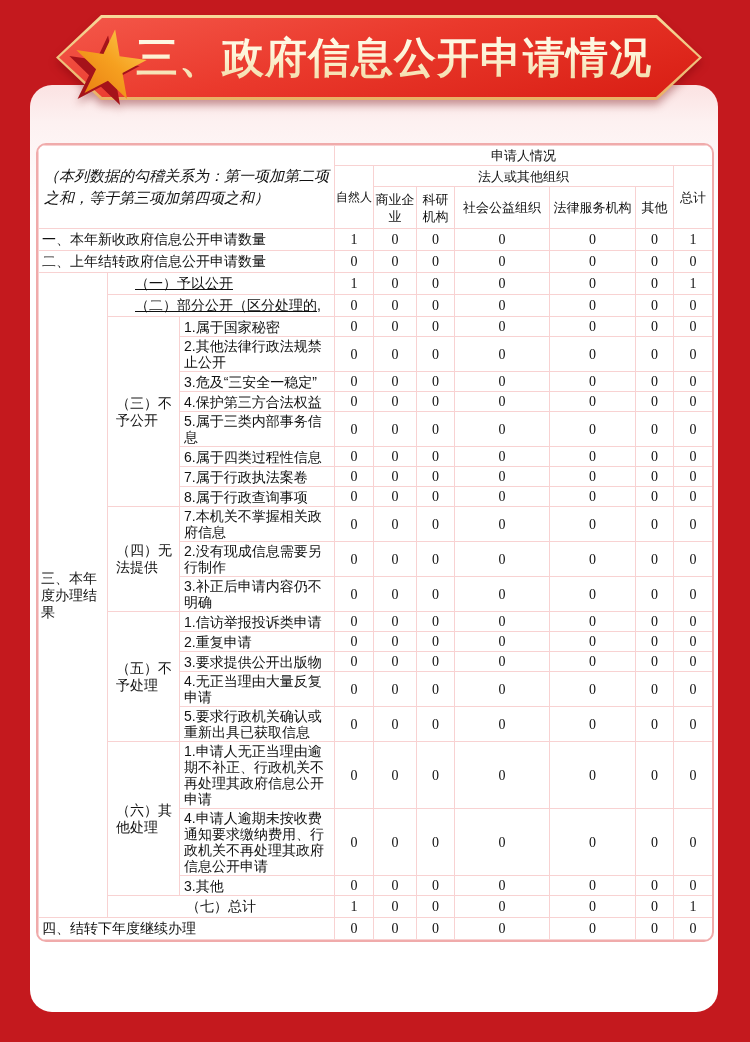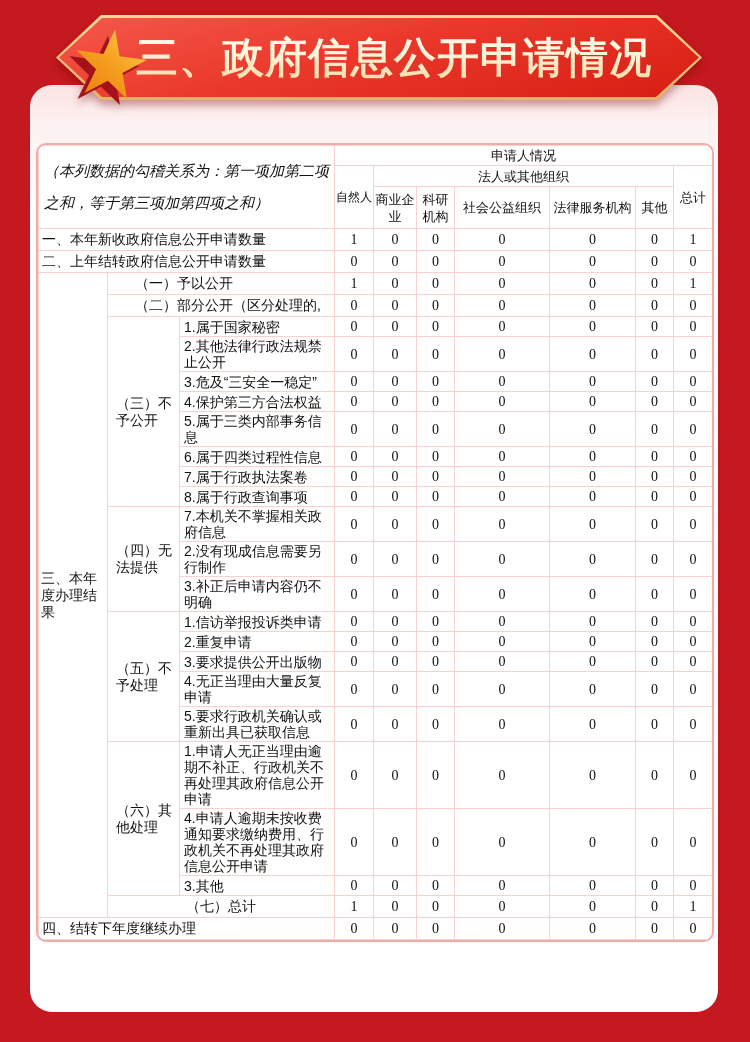--- a/index.html
+++ b/index.html
@@ -71,28 +71,28 @@
     font-weight:normal;
     overflow:hidden;
   }
   th { font-size:13px; text-align:center; padding:0 1px; line-height:17px;margin-top:26px; }
   tr.hr1 th { height:19px; }
   tr.hr2 th { height:20px; }
   tr.hr3 th { height:41px; }
   th.h-natural { font-size:12px; padding:0; }
   th.note-cell {
     font-family:"Liberation Serif", serif; font-style:italic;
-    font-size:15px; line-height:32px; text-align:left;
+    font-size:15px; line-height:22px; text-align:left;
     padding:2px 4px 2px 5px; font-weight:normal;
   }
   td { font-size:14px; line-height:17px; padding:1px 2px; }
   td.cell-sec   { padding-left:3px; height:19px; }
   td.cell-g1    { padding-left:2px; padding-right:1px; }
   td.cell-g2    { padding-left:8px; }
-  td.cell-sub   { padding-left:27px; height:19px; }
+  td.cell-sub   { padding-left:27px; height:19px;text-decoration:underline; }
   td.cell-total { text-align:center; height:19px; }
   td.cell-item  { padding-left:4px; line-height:16px; }
   td.cell-num   { text-align:center; font-family:"Liberation Serif", serif; }
 </style>
 </head>
 <body>
 
 <div class="card"></div>
 
 <div class="banner">

